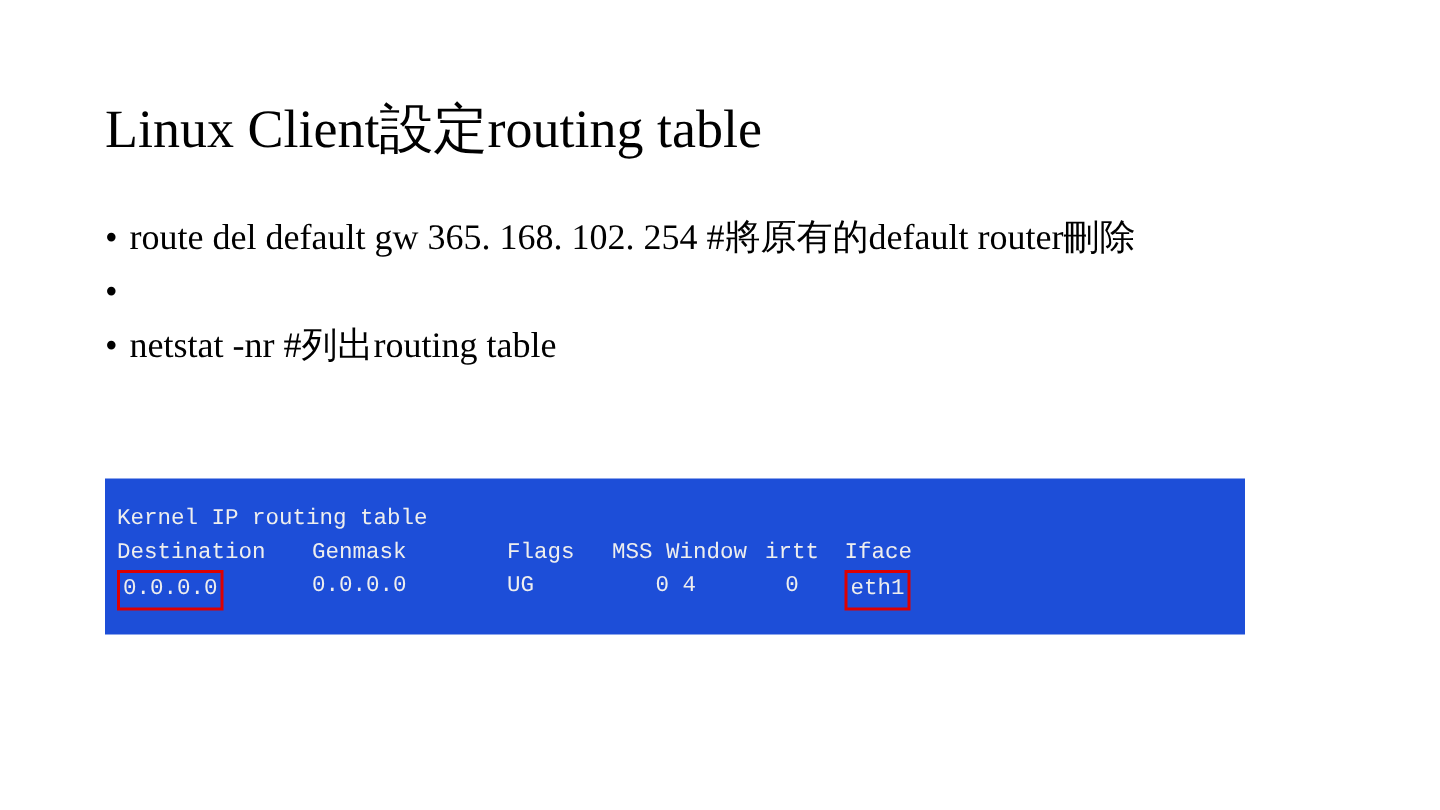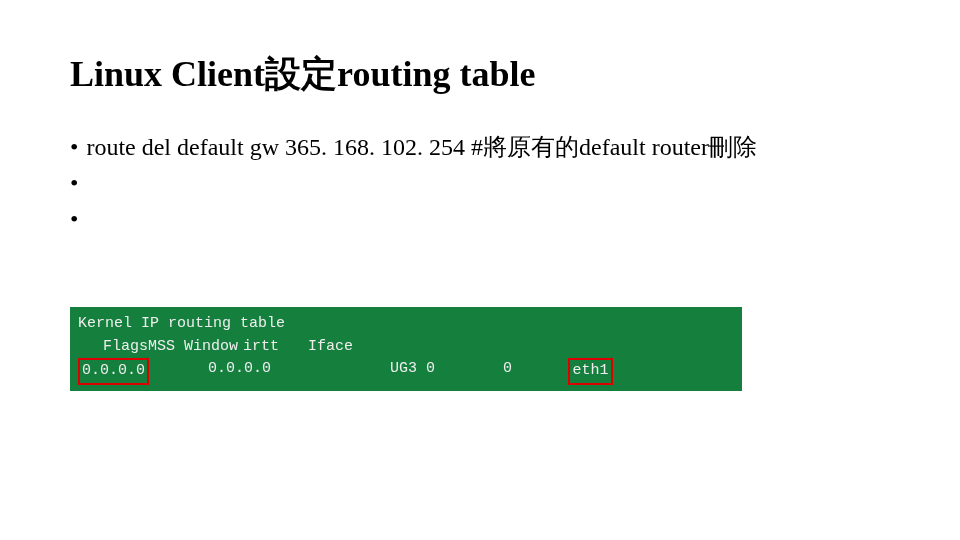--- a/index.html
+++ b/index.html
@@ -10,59 +10,60 @@
     body {
       width: 960px;
       height: 540px;
       background: #ffffff;
       font-family: "Times New Roman", serif;
       padding: 50px 70px;
       color: #000;
     }
     .title {
       font-size: 36px;
-      font-weight: bold;
+      font-weight: normal;
       margin-bottom: 30px;
+      margin-top: 12px;
     }
     .bullet-list {
       font-size: 24px;
       line-height: 1.5;
       margin-bottom: 70px;
     }
     .bullet-list .bullet {
       display: flex;
       align-items: baseline;
     }
     .bullet-list .dot {
       margin-right: 8px;
     }
     .terminal {
-      background: #15803d;
+      background: #1d4ed8;
       color: #eee;
       font-family: Consolas, "Courier New", monospace;
       font-size: 15px;
-      padding: 6px 8px;
-      width: 672px;
+      padding: 16px 8px;
+      width: 760px;
       line-height: 1.5;
       margin-left: 0;
     }
     .terminal .header-row,
     .terminal .data-row {
       display: flex;
     }
     .col {
       white-space: pre;
     }
     .c-dest { width: 130px; }
     .c-gw   { width: 145px; }
     .c-mask { width: 130px; }
-    .c-flags{ width: 70px; text-align: right; }
-    .c-mss  { width: 95px; text-align: left; padding-right: 10px;}
-    .c-irtt { width: 60px; text-align: left; padding-right: 10px;}
-    .c-iface{ width: 55px; text-align: center; }
+    .c-flags{ width: 70px; text-align: left; }
+    .c-mss  { width: 95px; text-align: center; padding-right: 10px;}
+    .c-irtt { width: 60px; text-align: center; padding-right: 10px;}
+    .c-iface{ width: 55px; text-align: left; }
     .boxed {
       border: 2px solid #d00;
       padding: 0 2px;
       display: inline-block;
     }
   </style>
 </head>
 <body>
 
 <h1 class="title">Linux Client設定routing table</h1>
@@ -70,32 +71,35 @@
 <div class="bullet-list">
   <div class="bullet">
     <span class="dot">•</span>
     <span>route del default gw 365. 168. 102. 254  #將原有的default router刪除</span>
   </div>
   <div class="bullet">
     <span class="dot">•</span>
   </div>
   <div class="bullet">
     <span class="dot">•</span>
+    <span>netstat -nr  #列出routing table</span>
   </div>
 </div>
 
 <div class="terminal">
   <div>Kernel IP routing table</div>
   <div class="header-row">
+    <span class="col c-dest">Destination</span>
+    <span class="col c-mask">Genmask</span>
     <span class="col c-flags">Flags</span>
     <span class="col c-mss">MSS Window</span>
     <span class="col c-irtt">irtt</span>
     <span class="col c-iface">Iface</span>
   </div>
   <div class="data-row">
     <span class="col c-dest"><span class="boxed">0.0.0.0</span></span>
     <span class="col c-mask">0.0.0.0</span>
     <span class="col c-flags">UG</span>
-    <span class="col c-mss">3 0</span>
+    <span class="col c-mss">0 4</span>
     <span class="col c-irtt">0</span>
     <span class="col c-iface"><span class="boxed">eth1</span></span>
   </div>
 </div>
 
 </body></html>

